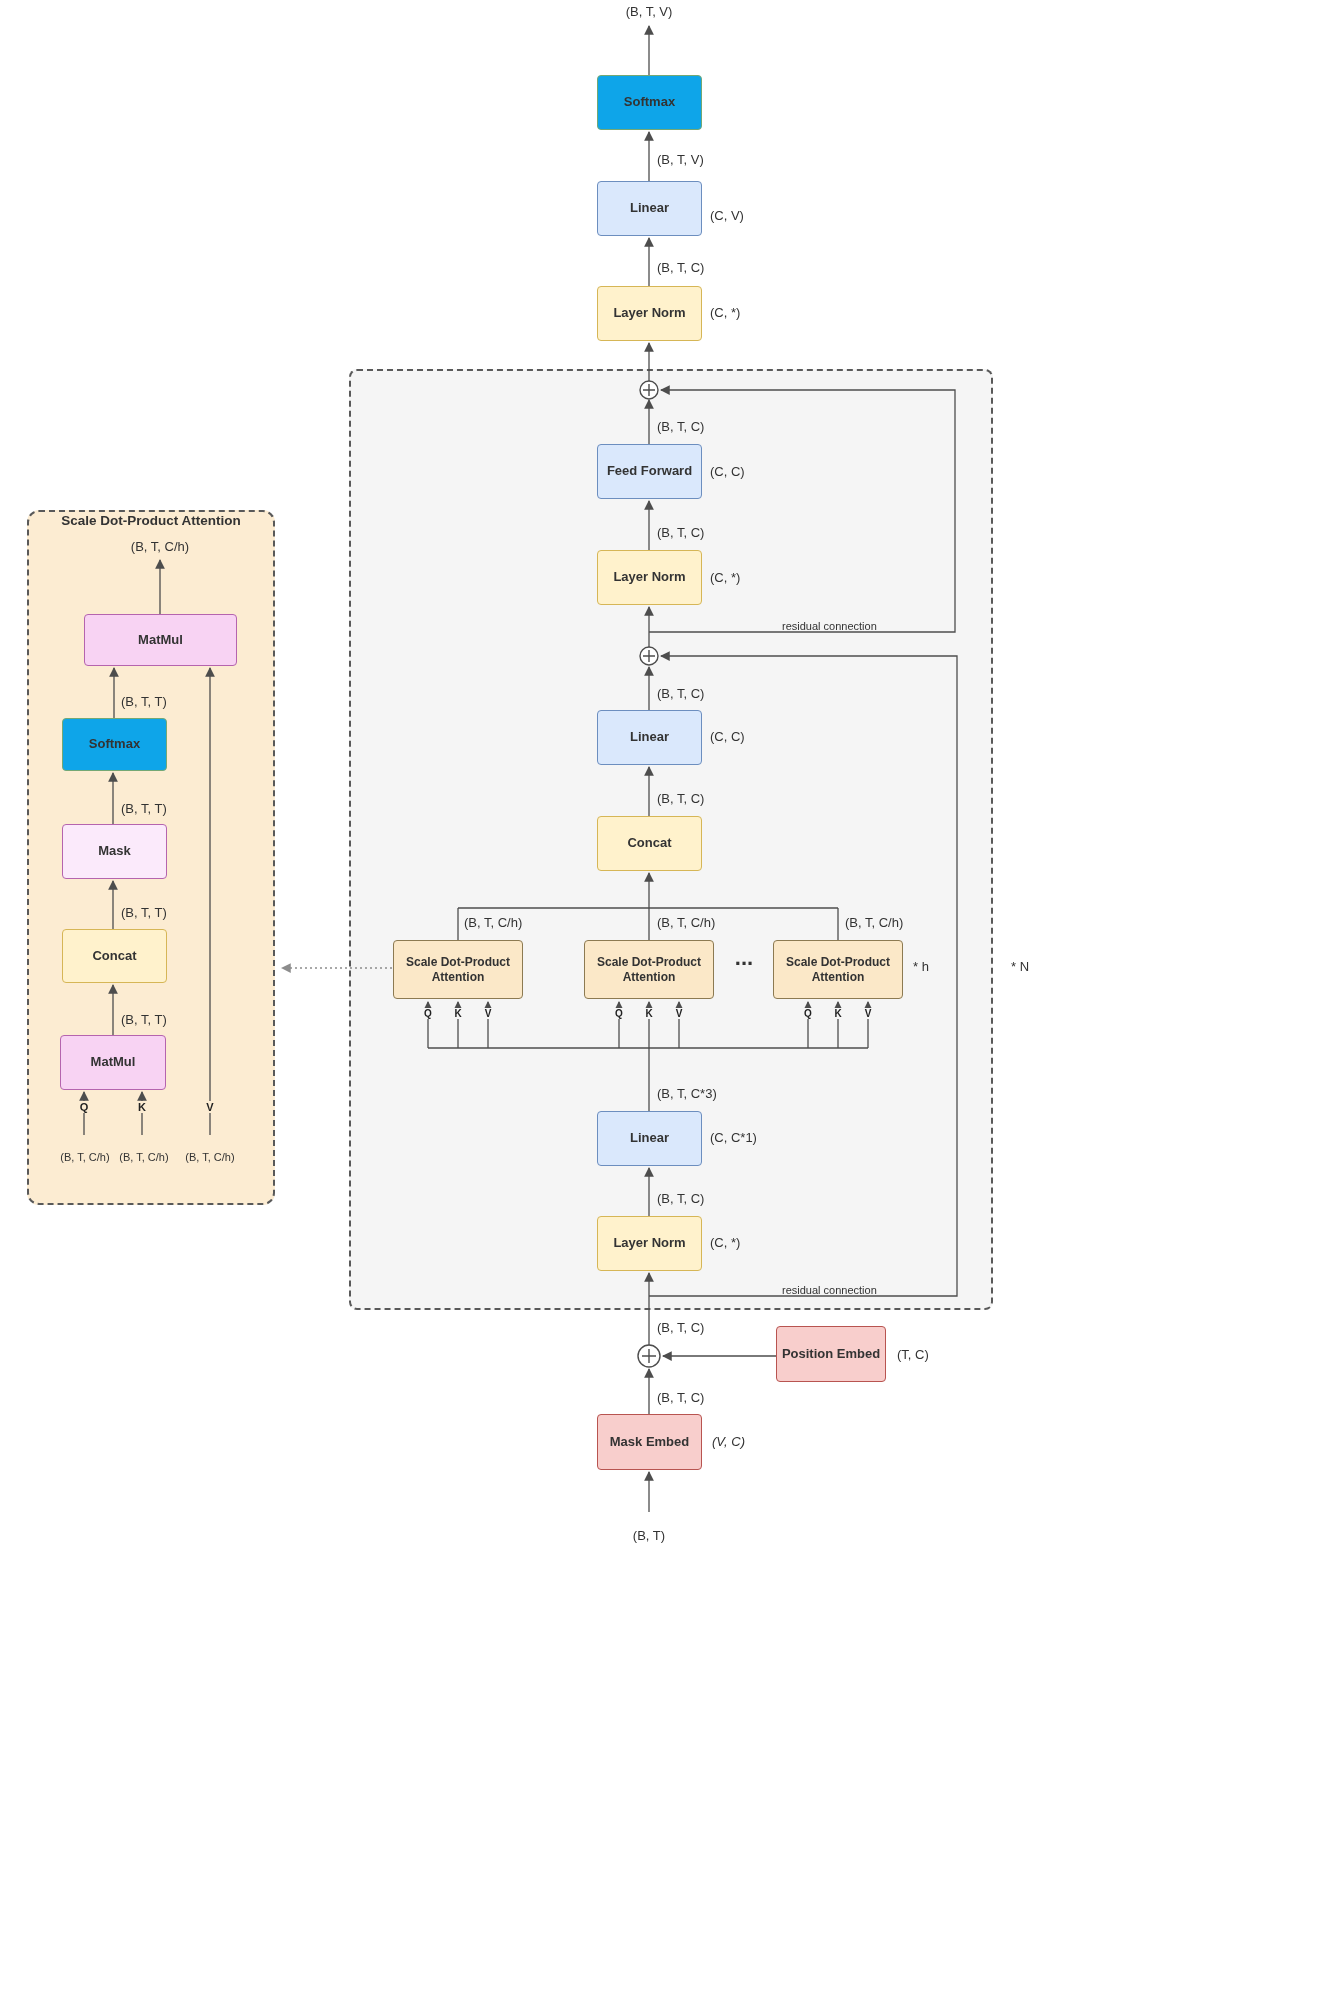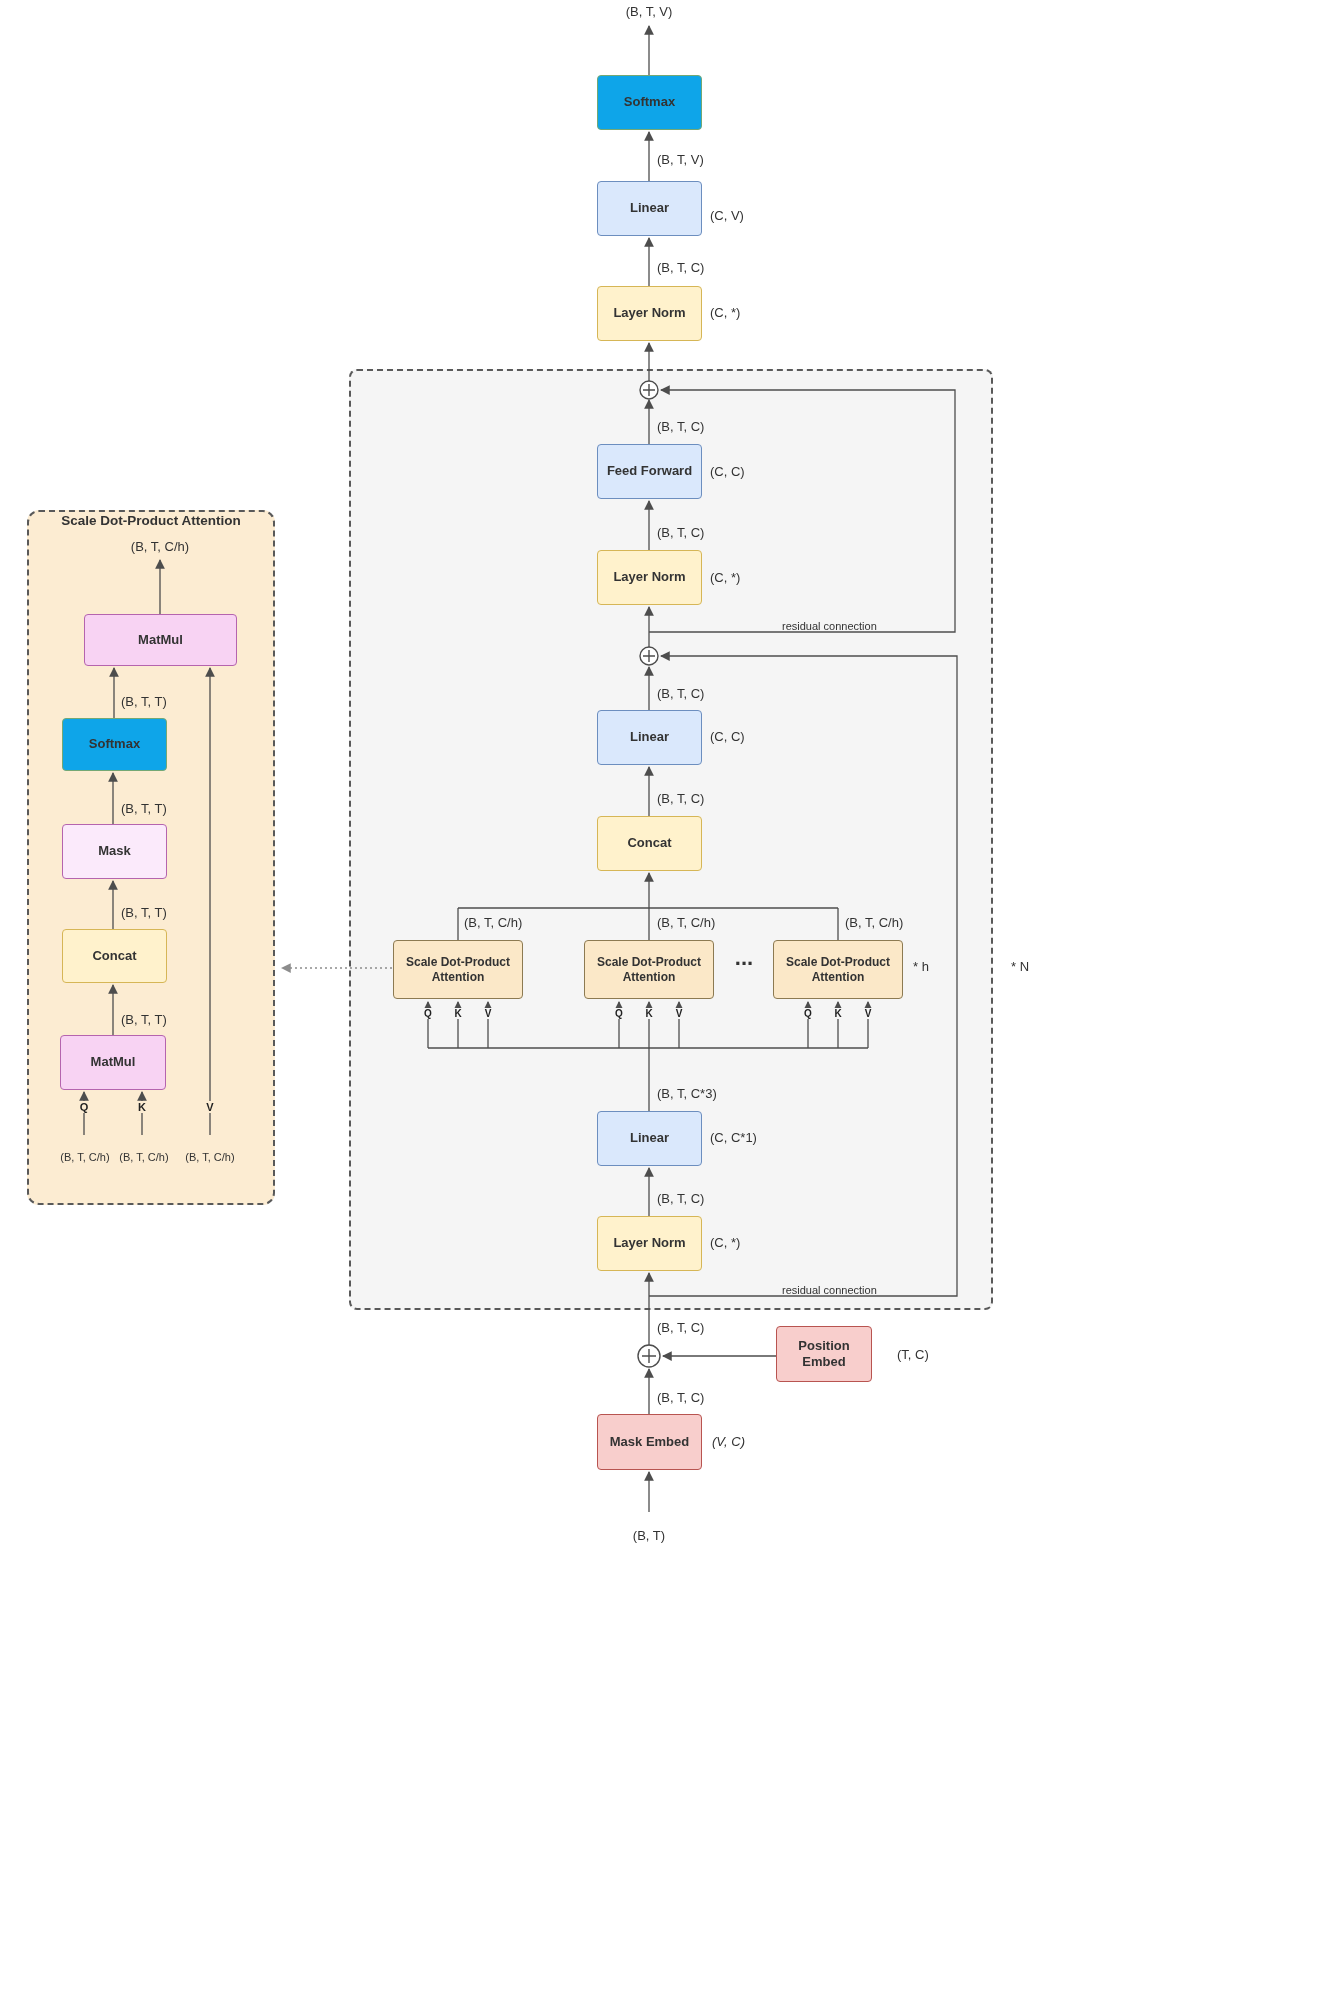--- a/index.html
+++ b/index.html
@@ -121,21 +121,21 @@
   <div class="box blue" style="left:597px; top:444px;  width:105px; height:55px;">Feed Forward</div>
   <div class="box yellow" style="left:597px; top:550px;  width:105px; height:55px;">Layer Norm</div>
   <div class="box blue" style="left:597px; top:710px;  width:105px; height:55px;">Linear</div>
   <div class="box yellow" style="left:597px; top:816px;  width:105px; height:55px;">Concat</div>
   <div class="box tan" style="left:393px; top:940px;  width:130px; height:59px;">Scale Dot-Product Attention</div>
   <div class="box tan" style="left:584px; top:940px;  width:130px; height:59px;">Scale Dot-Product Attention</div>
   <div class="box tan" style="left:773px; top:940px;  width:130px; height:59px;">Scale Dot-Product Attention</div>
   <div class="box blue" style="left:597px; top:1111px; width:105px; height:55px;">Linear</div>
   <div class="box yellow" style="left:597px; top:1216px; width:105px; height:55px;">Layer Norm</div>
   <div class="box red" style="left:597px; top:1414px; width:105px; height:56px;">Mask Embed</div>
-  <div class="box red" style="left:776px; top:1326px; width:96px; height:56px;">Position Embed</div>
+  <div class="box red" style="left:776px; top:1326px; width:110px; height:56px;">Position Embed</div>
 
   <div class="box magenta" style="left:84px; top:614px;  width:153px; height:52px;">MatMul</div>
   <div class="box green" style="left:62px; top:718px;  width:105px; height:53px;">Softmax</div>
   <div class="box lavender" style="left:62px; top:824px;  width:105px; height:55px;">Mask</div>
   <div class="box yellow" style="left:62px; top:929px;  width:105px; height:54px;">Concat</div>
   <div class="box magenta" style="left:60px; top:1035px; width:106px; height:55px;">MatMul</div>
 
   <div class="lbl center" style="left:649px; top:4px;">(B, T, V)</div>
   <div class="lbl" style="left:657px; top:152px;">(B, T, V)</div>
   <div class="lbl" style="left:710px; top:208px;">(C, V)</div>

